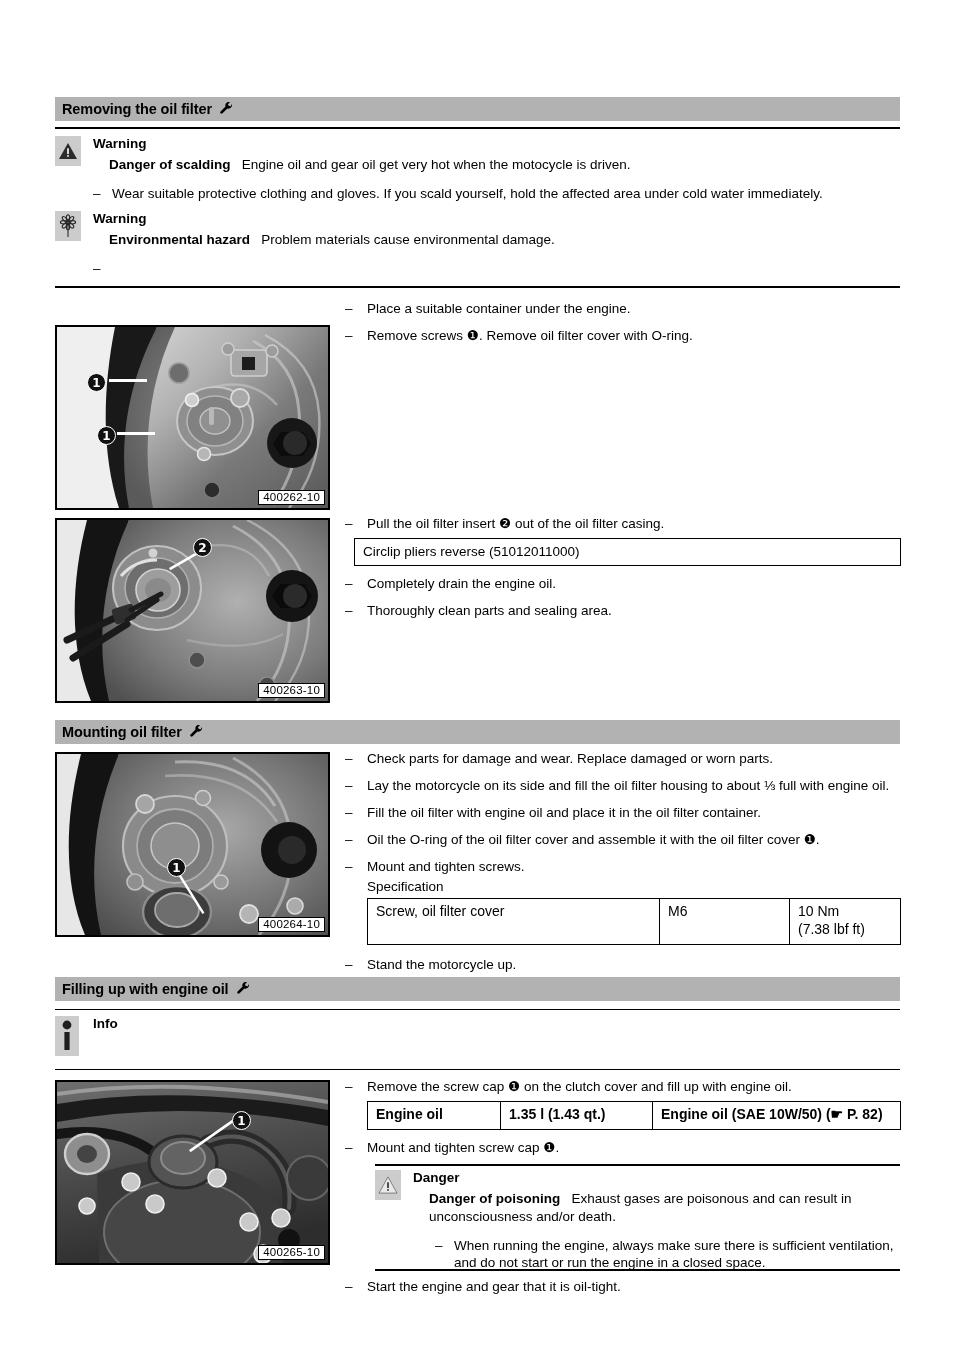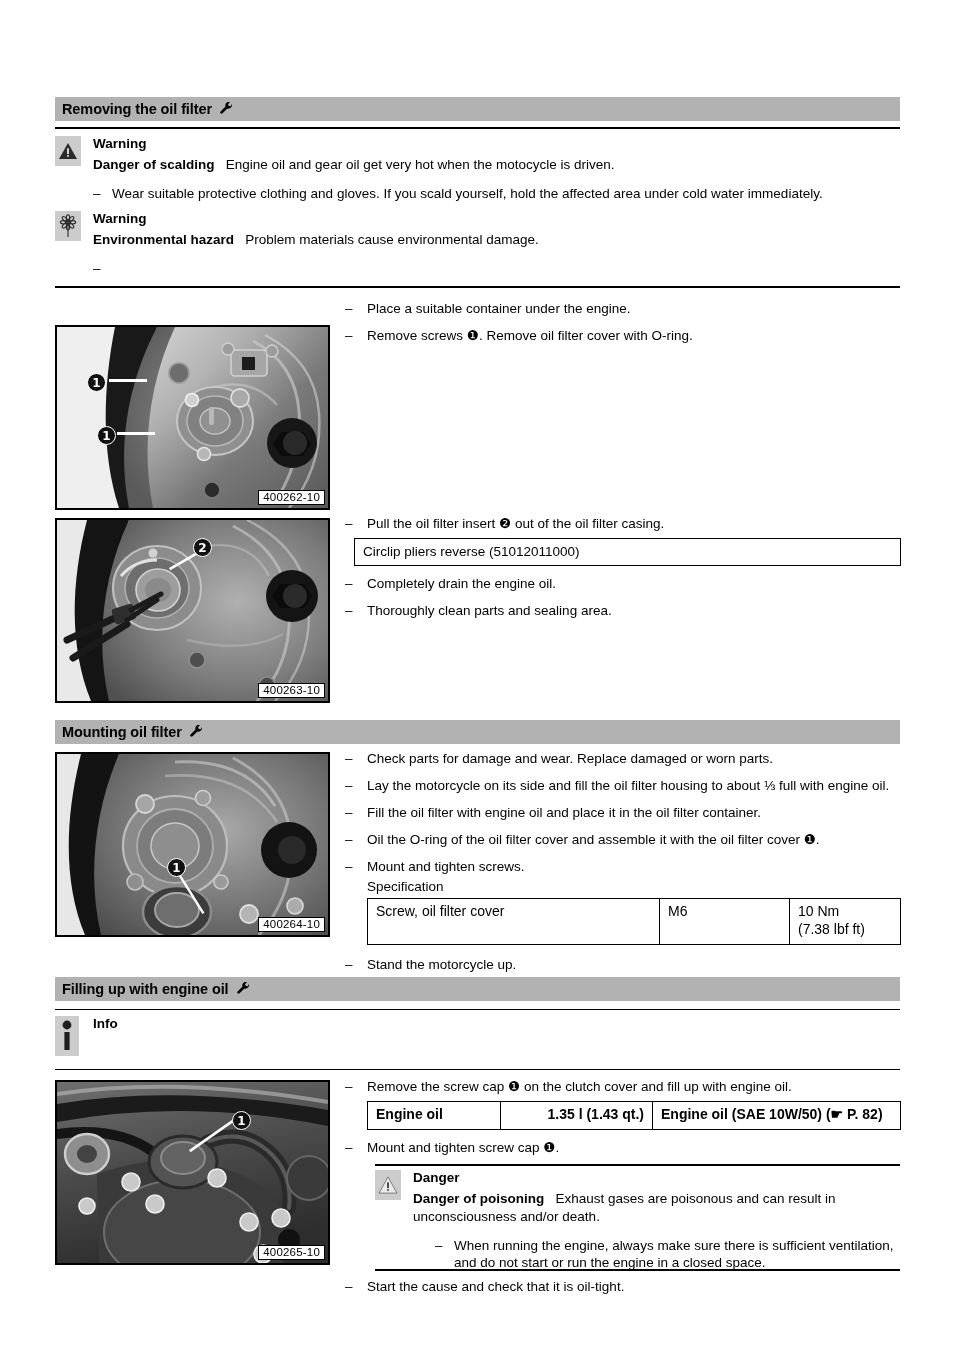--- a/index.html
+++ b/index.html
@@ -59,21 +59,21 @@
   .notice { position: absolute; }
   .notice-icon {
     position: absolute; left: 0; top: 0;
     width: 26px; height: 30px;
     background: #cccccc;
     display: flex; align-items: center; justify-content: center;
   }
   .notice-body { margin-left: 38px; }
   .notice-kind { font-size: 13.5px; font-weight: bold; line-height: 1.25; }
   .notice-lead { font-size: 13.5px; font-weight: bold; }
-  .notice-text { font-size: 13.5px; line-height: 1.32; }
+  .notice-text { font-size: 13.5px; line-height: 1.32; margin-left: 16px; }
   .notice-bullet {
     font-size: 13.5px; line-height: 1.32;
     display: flex; gap: 10px; margin-top: 11px;
   }
   .notice-bullet .dash { width: 9px; flex: none; }
 
   
   .steps { position: absolute; font-size: 13.5px; line-height: 1.33; }
   .step { display: flex; gap: 13px; margin-bottom: 9px; }
   .step .dash { width: 9px; flex: none; }
@@ -461,21 +461,21 @@
   <div class="steps" style="left:345px; top:1078px; width:556px;">
     <div class="step" style="margin-bottom:5px;">
       <span class="dash">–</span>
       <span class="body">Remove the screw cap ❶ on the clutch cover and fill up with engine oil.</span>
     </div>
     <div style="margin-left:22px; margin-bottom:9px;font-weight:bold;">
       <table class="spec-table">
         <tbody>
             <tr>
           <td style="width:133px;">Engine oil</td>
-          <td style="width:152px;text-align:right;">1.35 l (1.43 qt.)</td>
+          <td style="width:152px;">1.35 l (1.43 qt.)</td>
           <td>Engine oil (SAE 10W/50)  (☛ P. 82)</td>
         </tr>
       </tbody>
         </table>
     </div>
     <div class="step" style="margin-bottom:10px;">
       <span class="dash">–</span>
       <span class="body">Mount and tighten screw cap ❶.</span>
     </div>
   </div>
@@ -500,17 +500,17 @@
         <span>When running the engine, always make sure there is sufficient ventilation, and do not start or run the engine in a closed space.</span>
       </div>
     </div>
   </div>
 
   <div class="hr-thick" style="left:375px; width:525px; top:1269px;"></div>
 
   <div class="steps" style="left:345px; top:1278px; width:556px;">
     <div class="step">
       <span class="dash">–</span>
-      <span class="body">Start the cause and check that it is oil-tight.</span>
+      <span class="body">Start the engine and gear that it is oil-tight.</span>
     </div>
   </div>
 
 </div>
 
 </body></html>

